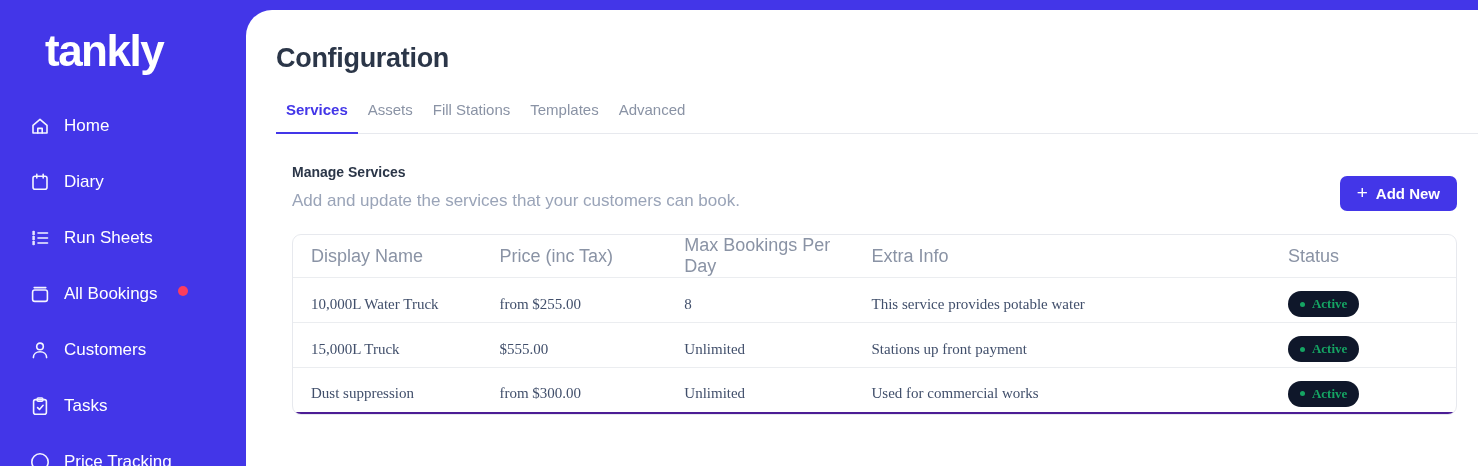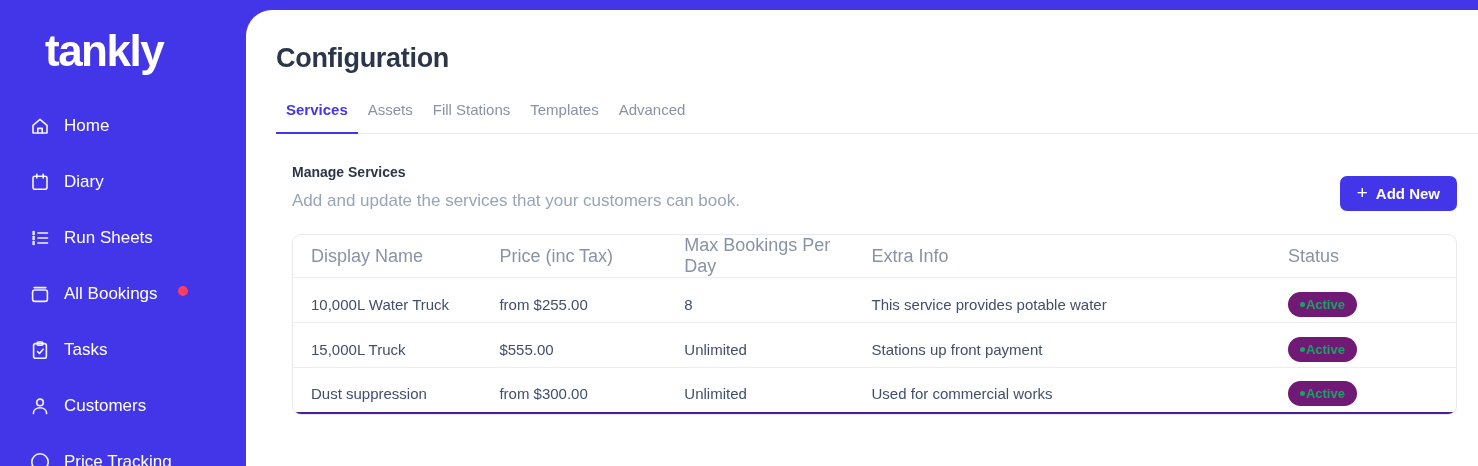--- a/index.html
+++ b/index.html
@@ -76,25 +76,26 @@
   }
   table { width:100%; border-collapse:collapse; }
   col.c1{width:16.2%} col.c2{width:15.9%} col.c3{width:16.1%} col.c4{width:35.8%} col.c5{width:16.0%}
   th {
     text-align:left; font-size:18px; font-weight:500; color:#8a93a5;
     height:38px; padding:0 0 0 18px; border-bottom:1px solid #ebedf0;
   }
   td {
     font-size:15px; color:#414f6b; height:45px; padding:8px 0 0 18px;
     border-bottom:1px solid #ebedf0;
+    font-family:Liberation Serif, serif;
   }
   tr:last-child td { border-bottom:2px solid #4c1d95; }
   .pill {
-    display:inline-flex; align-items:center; gap:1px;
-    background:#701a75; color:#15a463; font-size:13px; font-weight:bold;
+    display:inline-flex; align-items:center; gap:7px;
+    background:#0f172a; color:#15a463; font-size:13px; font-weight:bold;
     border-radius:999px; padding:5px 12px;
   }
   .pill .dot { width:5px; height:5px; border-radius:50%; background:#15a463; display:inline-block; }
 </style>
 </head>
 <body>
 
 <aside class="sidebar">
   <div class="logo">tankly</div>
 
@@ -145,36 +146,36 @@
             <rect x="3.6" y="7" width="14.8" height="11.4" rx="2.2"></rect>
           </svg>
       </span>
       <span>All Bookings</span>
       <span class="notif-dot"></span>
     </div>
 
     <div class="nav-item">
       <span class="icon">
         <svg viewBox="0 0 22 22">
+            <circle cx="11" cy="7.4" r="3.3"></circle>
+            <path d="M4.4 18.6 c0-3.7 3-5.9 6.6-5.9 s6.6 2.2 6.6 5.9"></path>
+          </svg>
+      </span>
+      <span>Customers</span>
+    </div>
+
+    <div class="nav-item">
+      <span class="icon">
+        <svg viewBox="0 0 22 22">
             <rect x="4.6" y="4.6" width="12.8" height="14.6" rx="2"></rect>
             <rect x="8.2" y="3" width="5.6" height="3.2" rx="1"></rect>
             <path d="M8.6 12.6 l1.9 1.9 3.6-4.2"></path>
           </svg>
       </span>
       <span>Tasks</span>
-    </div>
-
-    <div class="nav-item">
-      <span class="icon">
-        <svg viewBox="0 0 22 22">
-            <circle cx="11" cy="7.4" r="3.3"></circle>
-            <path d="M4.4 18.6 c0-3.7 3-5.9 6.6-5.9 s6.6 2.2 6.6 5.9"></path>
-          </svg>
-      </span>
-      <span>Customers</span>
     </div>
 
     <div class="nav-item">
       <span class="icon">
         <svg viewBox="0 0 22 22">
             <circle cx="11" cy="11" r="8.2"></circle>
           </svg>
       </span>
       <span>Price Tracking</span>
     </div>

